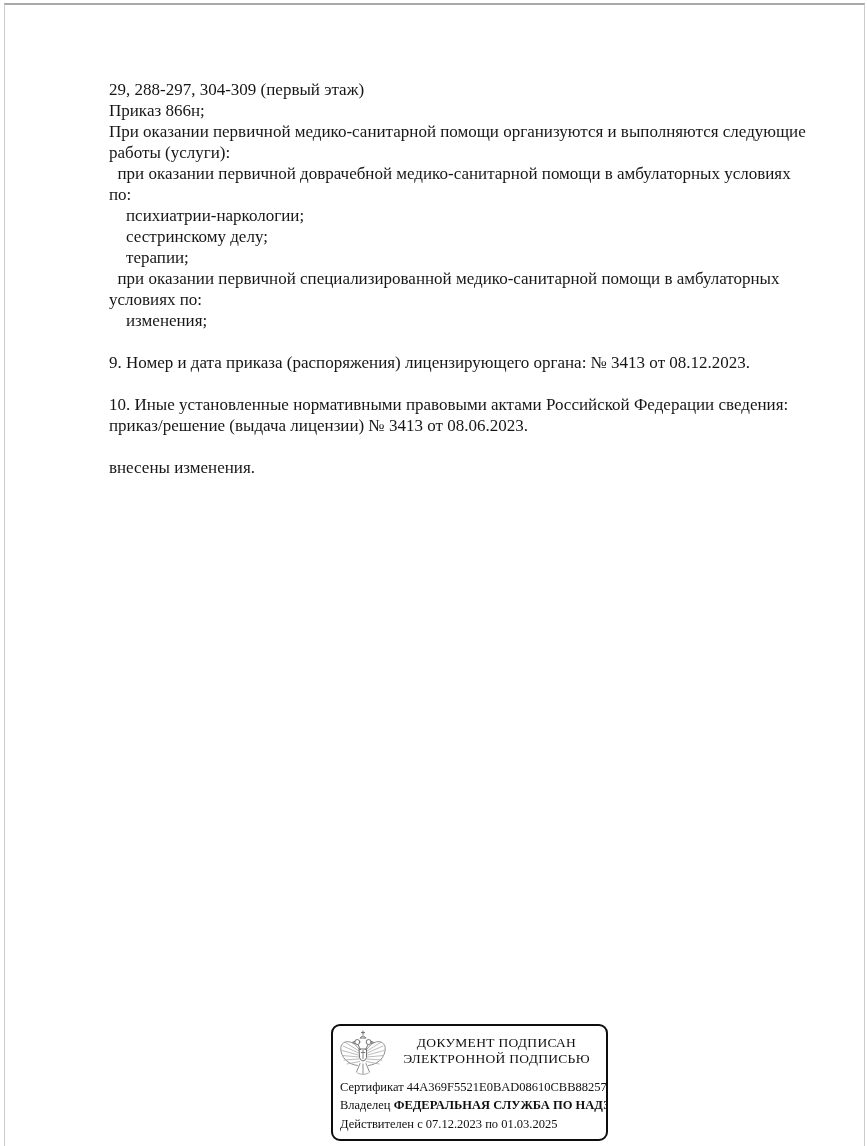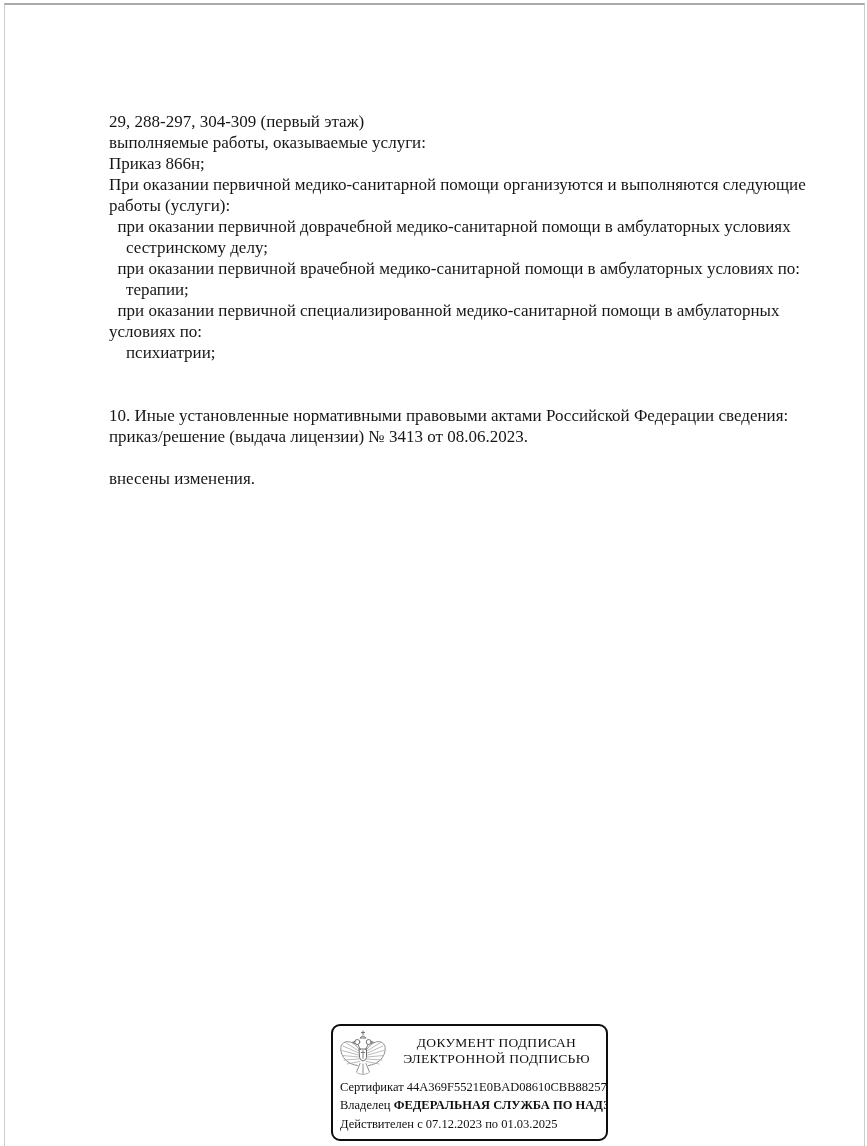--- a/index.html
+++ b/index.html
@@ -24,21 +24,20 @@
   }
   
   #doc-text {
     position: absolute;
     left: 104px;
     top: 74px;
     width: 740px;
     font-size: 17px;
     line-height: 21px;
     color: #161616;
-    margin-top: 32px;
   }
   #doc-text .line {
     white-space: pre;
     min-height: 21px;
   }
   
   #stamp {
     position: absolute;
     left: 326px;
     top: 1019px;
@@ -78,32 +77,33 @@
   #stamp .stamp-owner .owner-value { font-weight: 700; }
 </style>
 </head>
 <body>
 
 <div id="viewport">
   <div id="sheet">
 
     <div id="doc-text">
         <div class="line">29, 288-297, 304-309 (первый этаж)</div>
-        <div class="line">выполняемые работы, оказываемые услуги:</div>
         <div class="line">Приказ 866н;</div>
         <div class="line">При оказании первичной медико-санитарной помощи организуются и выполняются следующие</div>
         <div class="line">работы (услуги):</div>
         <div class="line">  при оказании первичной доврачебной медико-санитарной помощи в амбулаторных условиях</div>
+        <div class="line">по:</div>
+        <div class="line">    психиатрии-наркологии;</div>
         <div class="line">    сестринскому делу;</div>
-        <div class="line">  при оказании первичной врачебной медико-санитарной помощи в амбулаторных условиях по:</div>
         <div class="line">    терапии;</div>
         <div class="line">  при оказании первичной специализированной медико-санитарной помощи в амбулаторных</div>
         <div class="line">условиях по:</div>
-        <div class="line">    психиатрии;</div>
+        <div class="line">    изменения;</div>
         <div class="line"></div>
+        <div class="line">9. Номер и дата приказа (распоряжения) лицензирующего органа: № 3413 от 08.12.2023.</div>
         <div class="line"></div>
         <div class="line">10. Иные установленные нормативными правовыми актами Российской Федерации сведения:</div>
         <div class="line">приказ/решение (выдача лицензии) № 3413 от 08.06.2023.</div>
         <div class="line"></div>
         <div class="line">внесены изменения.</div>
       </div>
 
     <div id="stamp">
       <div class="emblem">
         <svg viewBox="0 0 50 46" width="50" height="46" aria-hidden="true">

